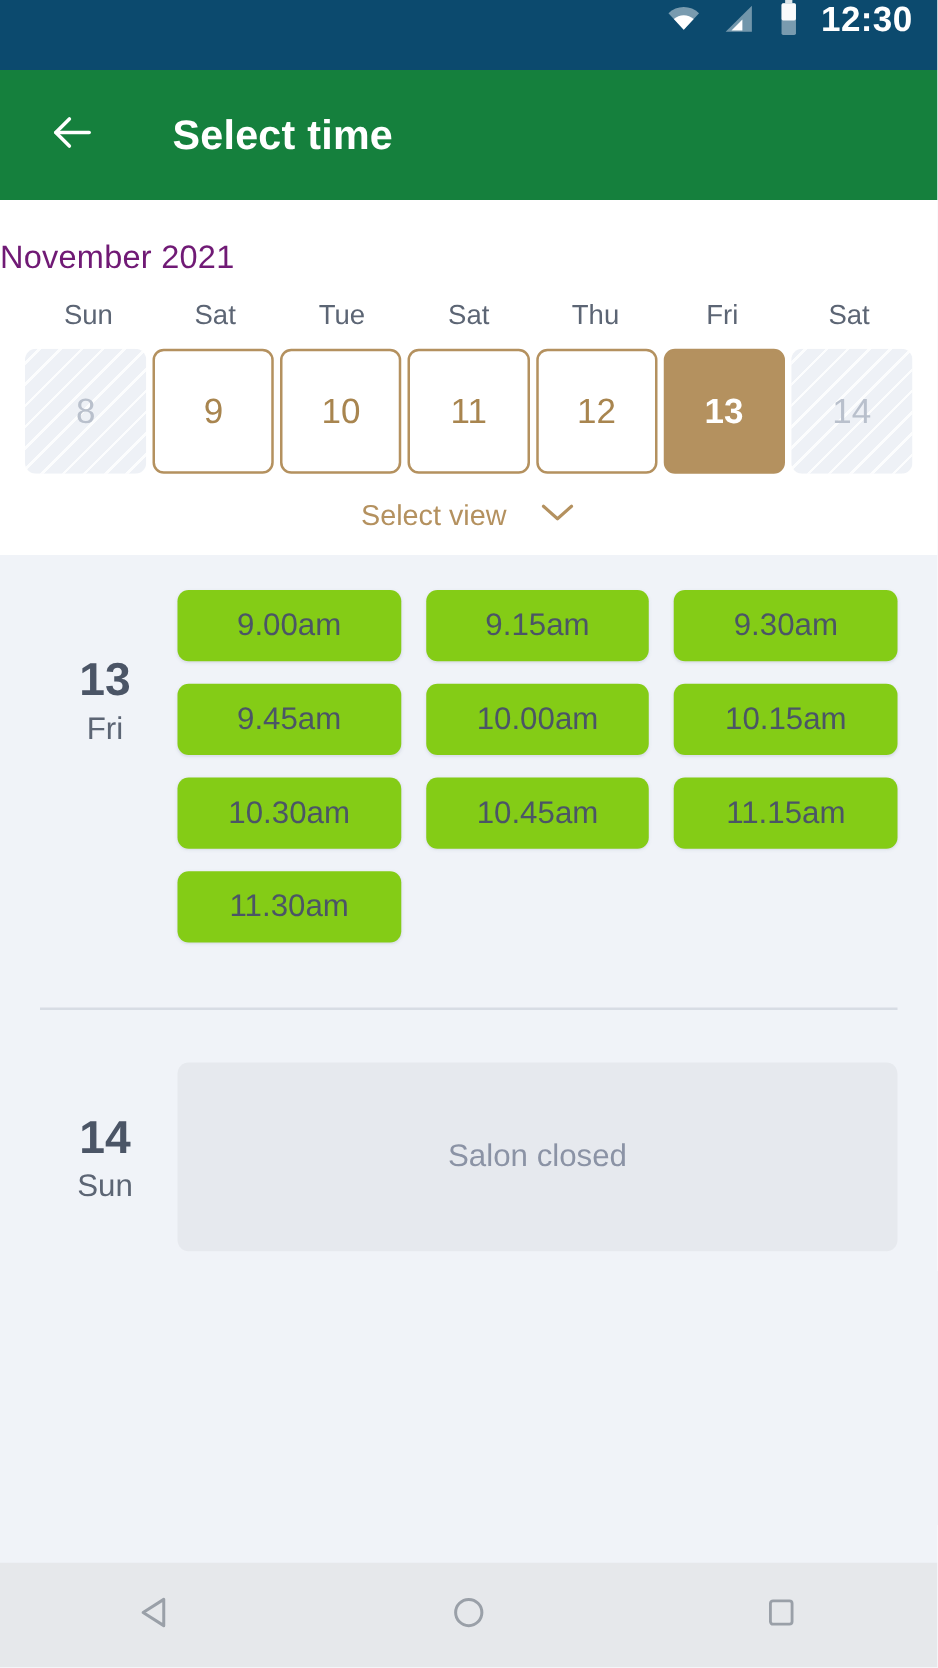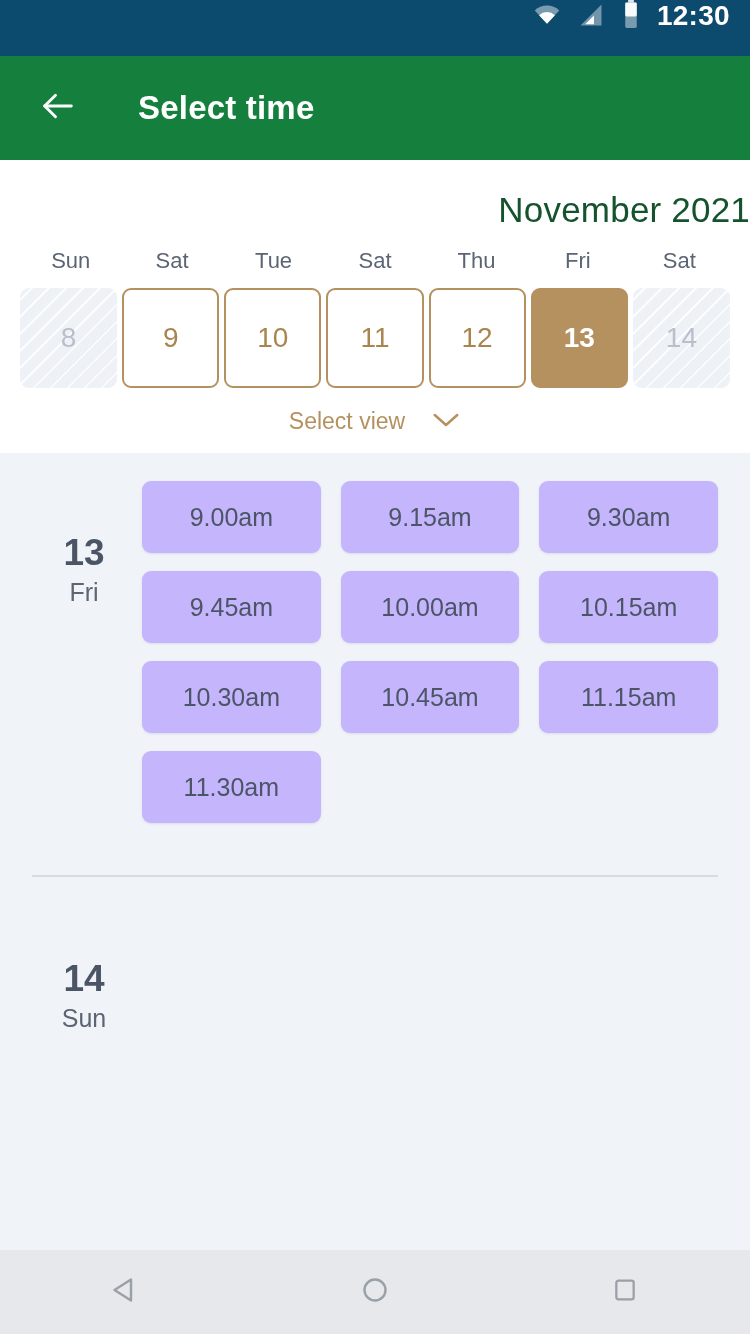--- a/index.html
+++ b/index.html
@@ -49,22 +49,22 @@
     margin-left: 56px; letter-spacing: .2px;
   }
 
   
   .calendar {
     background: #ffffff;
     padding: 24px 0 18px 0;
     flex: 0 0 auto;
   }
   .cal-month {
-    text-align: right;
-    font-size: 35px; color: #14532d;
+    text-align: left;
+    font-size: 26px; color: #701a75;
     letter-spacing: .2px;
     padding: 6px 0 18px 0;
   }
   .cal-weekdays, .cal-days {
     display: grid;
     grid-template-columns: repeat(7, 1fr);
     padding: 0 20px;
   }
   .cal-weekdays { margin-bottom: 14px; }
   .wd {
@@ -134,23 +134,23 @@
     font-size: 25px; color: #5c6574; margin-top: 4px;
   }
   .slots {
     flex: 1 1 auto;
     display: grid;
     grid-template-columns: repeat(3, 1fr);
     gap: 18px 20px;
     padding-left: 6px;
   }
   .slot {
-    background: #c4b5fd;
+    background: #84cc16;
     border-radius: 9px;
-    height: 72px;
+    height: 57px;
     display: flex; align-items: center; justify-content: center;
     font-size: 25px; color: #4b5566;
     box-shadow: 0 1px 3px rgba(90,105,135,.10), 0 1px 1px rgba(90,105,135,.05);
     cursor: pointer;
   }
   .divider {
     height: 2px;
     background: #d7dce4;
     margin: 52px 32px 0 32px;
   }
@@ -277,20 +277,21 @@
       </div>
     </div>
 
     <div class="divider"></div>
 
     <div class="closed-group">
       <div class="day-label" style="padding-top:40px">
         <div class="dnum">14</div>
         <div class="dname">Sun</div>
       </div>
+      <div class="closed-card">Salon closed</div>
     </div>
 
   </div>
 
   <div class="navbar">
     <div class="nav-btn">
       <span>
         <svg width="36" height="36" viewBox="0 0 24 24" fill="none" stroke="#9aa0a8" stroke-width="1.6" stroke-linejoin="round">
           <polygon points="16,5 16,19 5,12"></polygon>
         </svg>

